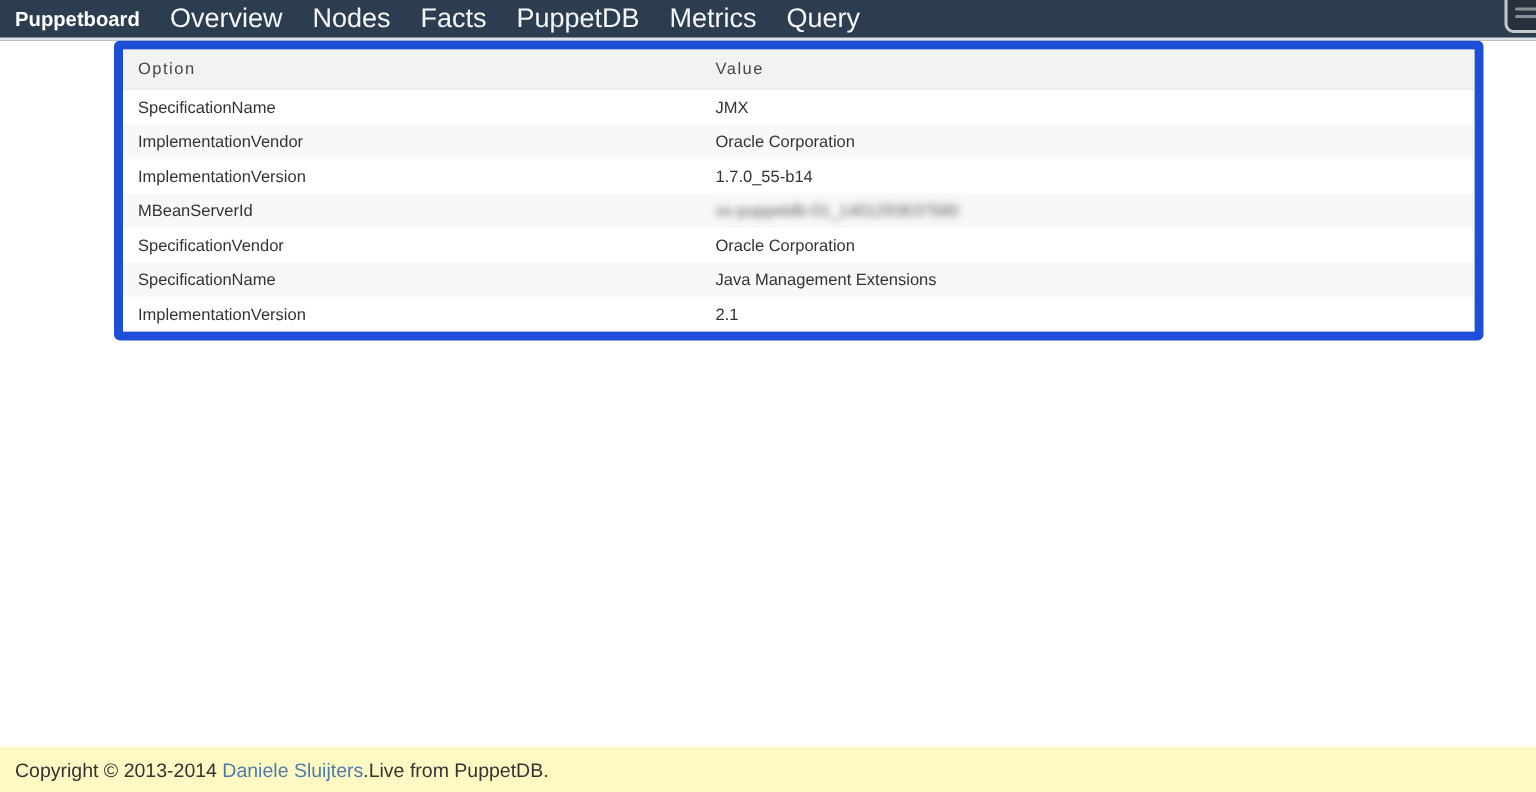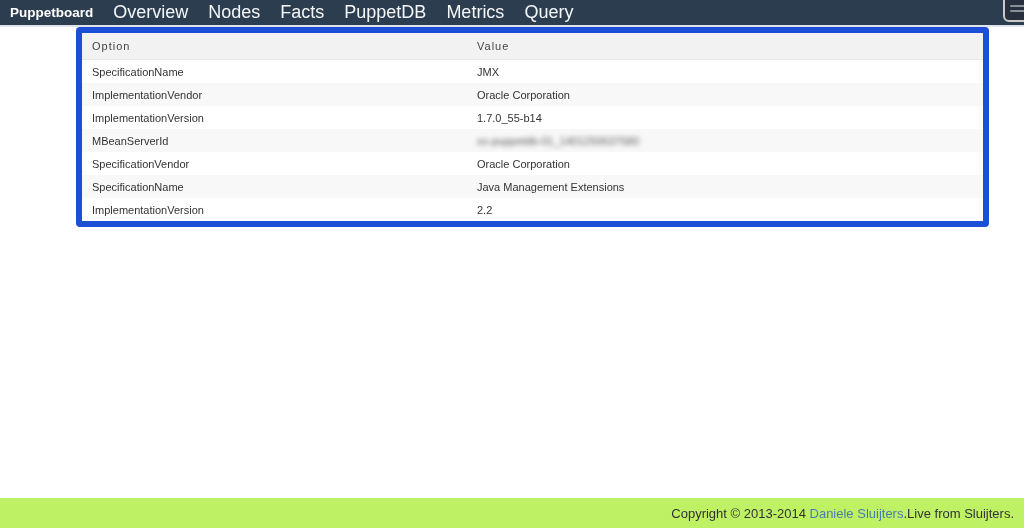--- a/index.html
+++ b/index.html
@@ -110,24 +110,24 @@
     user-select: none;
   }
 
   
   .footer {
     position: absolute;
     left: 0;
     bottom: 0;
     width: 100%;
     height: 30px;
-    background: #bef264;
+    background: #fef9c3;
     display: flex;
     align-items: center;
-    justify-content: flex-end;
+    justify-content: flex-start;
     padding: 0 10px;
     font-size: 13px;
     color: #333;
   }
   .footer a {
     color: #4c7cae;
     text-decoration: none;
     cursor: pointer;
   }
 </style>
@@ -177,22 +177,22 @@
       <tr>
         <td>SpecificationVendor</td>
         <td>Oracle Corporation</td>
       </tr>
       <tr>
         <td>SpecificationName</td>
         <td>Java Management Extensions</td>
       </tr>
       <tr>
         <td>ImplementationVersion</td>
-        <td>2.2</td>
+        <td>2.1</td>
       </tr>
     </tbody>
   </table>
 </main>
 
 <footer class="footer">
   <span><span>Copyright © 2013-2014 </span><a>Daniele Sluijters</a><span>.</span></span>
-  <span>Live from Sluijters.</span>
+  <span>Live from PuppetDB.</span>
 </footer>
 
 </body></html>

